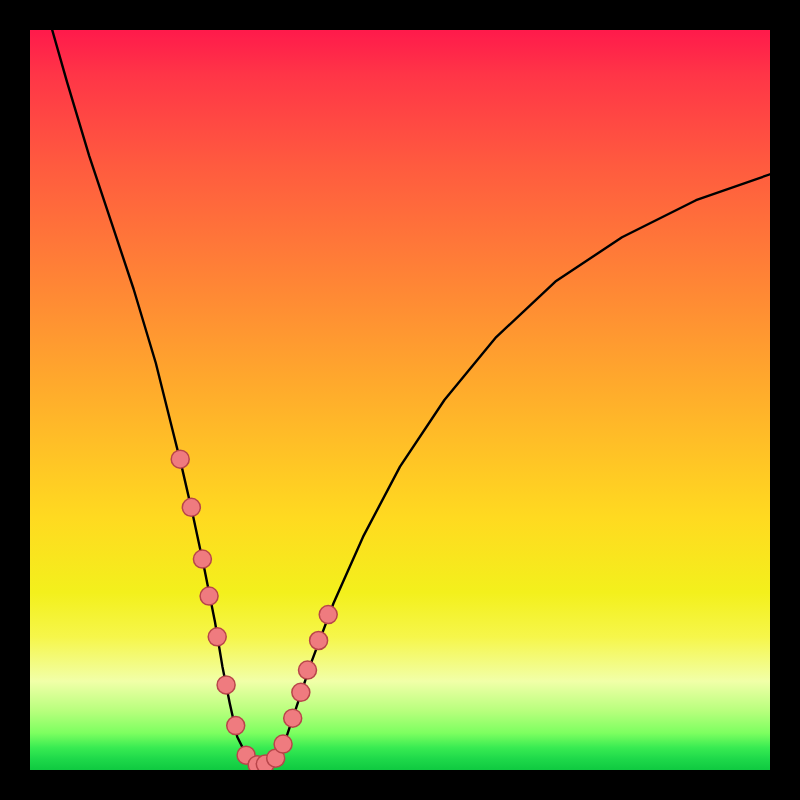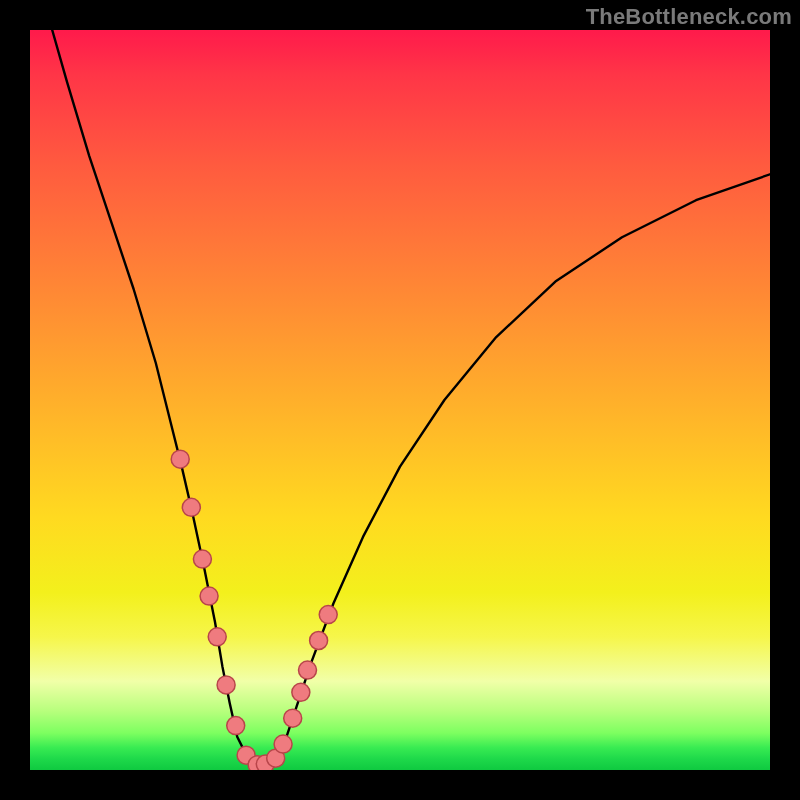--- a/index.html
+++ b/index.html
@@ -81,14 +81,13 @@
           <circle cx="245.68" cy="728.16" r="9" fill="#ef7b7f" stroke="#b8454a" stroke-width="1.5"></circle>
           <circle cx="253.08" cy="714.10" r="9" fill="#ef7b7f" stroke="#b8454a" stroke-width="1.5"></circle>
           <circle cx="262.70" cy="688.20" r="9" fill="#ef7b7f" stroke="#b8454a" stroke-width="1.5"></circle>
           <circle cx="270.84" cy="662.30" r="9" fill="#ef7b7f" stroke="#b8454a" stroke-width="1.5"></circle>
           <circle cx="277.50" cy="640.10" r="9" fill="#ef7b7f" stroke="#b8454a" stroke-width="1.5"></circle>
           <circle cx="288.60" cy="610.50" r="9" fill="#ef7b7f" stroke="#b8454a" stroke-width="1.5"></circle>
           <circle cx="298.22" cy="584.60" r="9" fill="#ef7b7f" stroke="#b8454a" stroke-width="1.5"></circle>
         </g>
     </svg>
   </div>
-  <div class="watermark">TheBottleneck.com</div>
 </div>
 
 </body></html>

